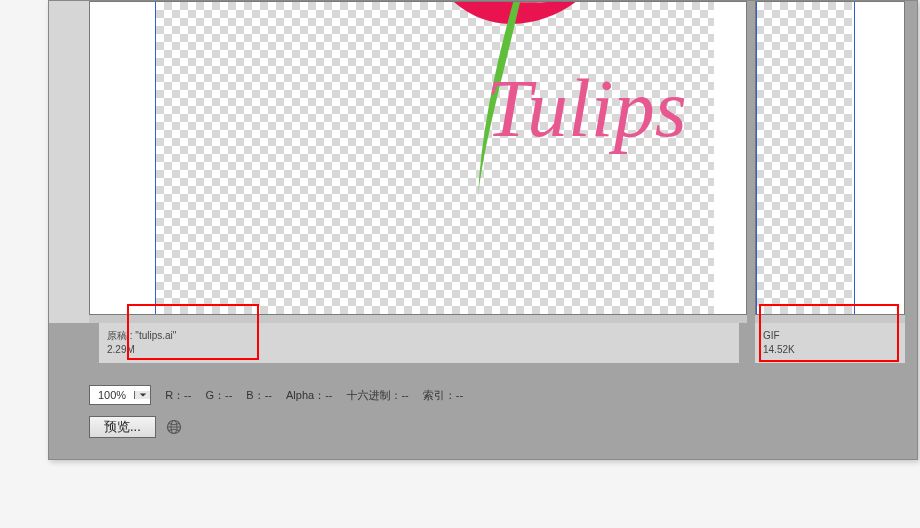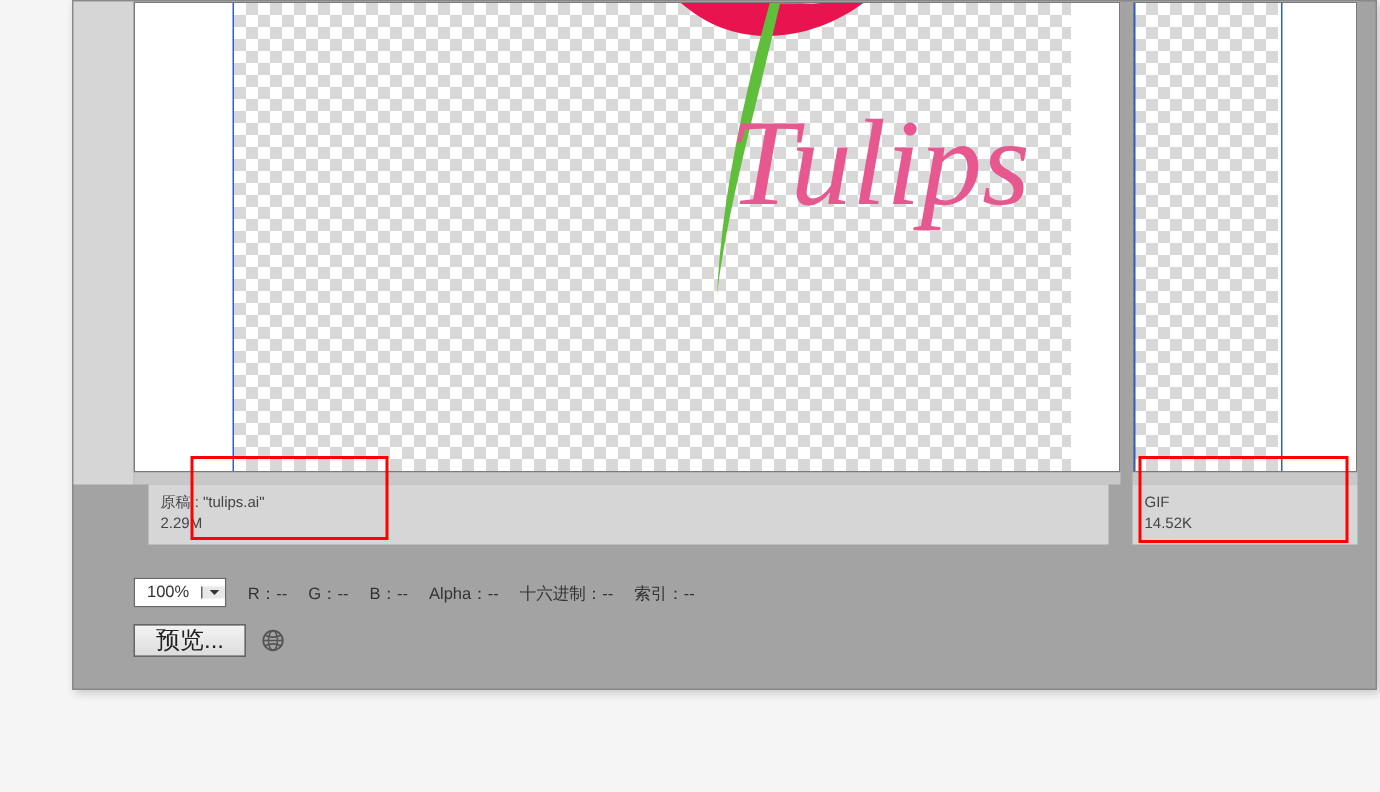--- a/index.html
+++ b/index.html
@@ -88,21 +88,21 @@
   .zoom-select .btn svg { width: 8px; height: 8px; }
   .readout { white-space: pre; }
 
   .bottom-row {
     position: absolute; left: 40px; top: 412px; right: 5px; height: 28px;
     display: flex; align-items: center; gap: 10px;
   }
   .btn-preview {
     height: 22px; padding: 0 14px; border: 1px solid #666;
     background: linear-gradient(#f4f4f4, #dcdcdc);
-    font-size: 16px; color: #222; cursor: pointer;
+    font-size: 13px; color: #222; cursor: pointer;
     display: inline-flex; align-items: center;
   }
   .globe-icon { width: 16px; height: 16px; color: #555; }
 
   .left-rail {
     position: absolute; left: 0; top: 0; width: 40px; height: 322px;
     background: #d6d6d6;
   }
 </style>
 </head>

